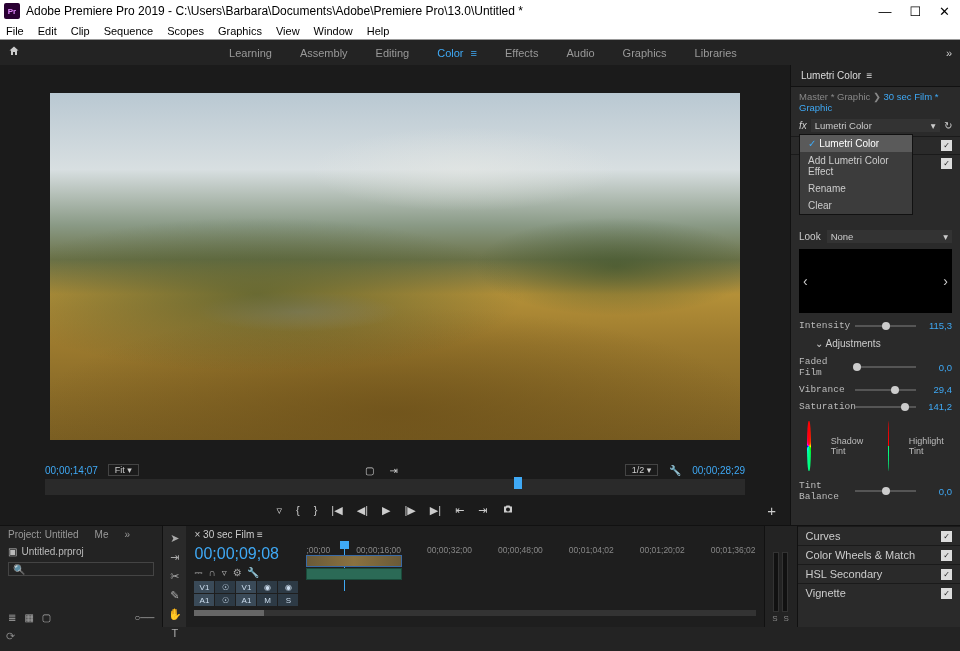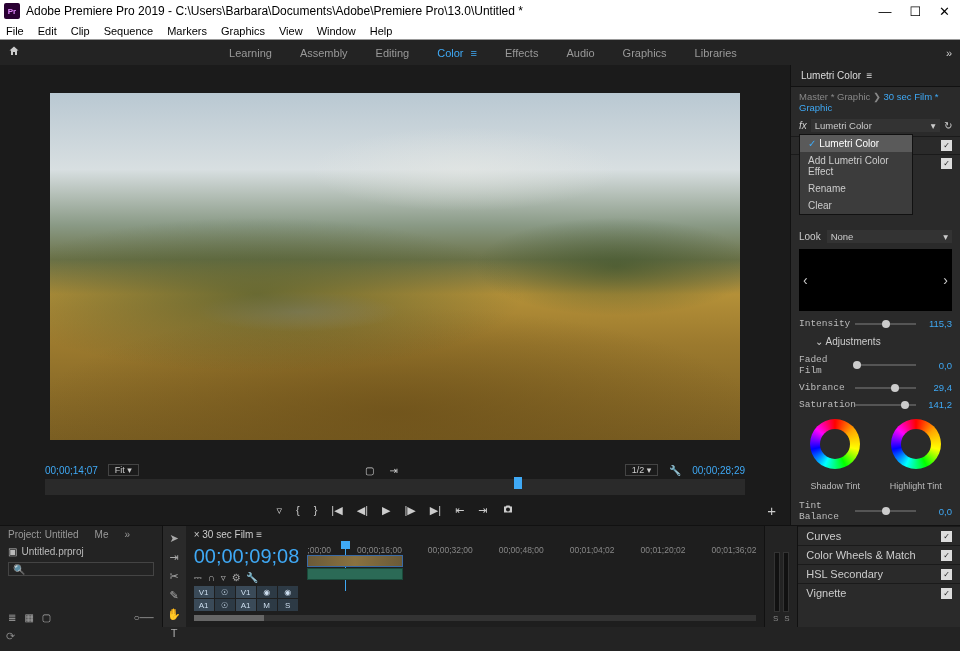--- a/index.html
+++ b/index.html
@@ -52,35 +52,35 @@
 .lum-look { display: flex; align-items: center; padding: 2px 8px; gap: 6px; margin-top: 56px; }
 .lum-look .dd { flex: 1; background: #333; padding: 1px 4px; font-size: 9.5px; display:flex; justify-content: space-between; }
 .preview-box { margin: 4px 8px; height: 64px; background: #000; position: relative; display: flex; align-items: center; justify-content: space-between; padding: 0 4px; color: #ccc; font-size: 14px; }
 .slider-row { display: flex; align-items: center; padding: 3px 8px; gap: 6px; font-size: 9.5px; }
 .slider-row .lbl { width: 50px; color: #bbb; font-family: Liberation Mono, monospace; }
 .slider-row .track { flex: 1; height: 2px; background: #555; position: relative; }
 .slider-row .knob { position: absolute; top: -3px; width: 8px; height: 8px; border-radius: 50%; background: #ccc; transform: translateX(-50%); }
 .slider-row .val { width: 30px; text-align: right; color: #3fa9f5; }
 .adj-head { padding: 4px 24px; color: #ccc; font-size: 10px; }
 .wheels { display: flex; justify-content: space-around; padding: 6px 4px; }
-.wheel { width: 56px; display: flex; flex-direction: column; align-items: center; gap: 12px; }
+.wheel { width: 56px; display: flex; flex-direction: row; align-items: center; gap: 20px; }
 .wheel .ring { width: 50px; height: 50px; border-radius: 50%; background: conic-gradient(red,orange,yellow,lime,cyan,blue,magenta,red); position: relative; }
 .wheel .ring::after { content: ""; position: absolute; inset: 10px; background: #2a2a2a; border-radius: 50%; }
 .wheel .wlbl { font-size: 9px; color: #bbb; }
 .lower-row { display: flex; height: 102px; border-top: 1px solid #111; }
 .proj-panel { width: 170px; background: #232323; border-right: 1px solid #111; display: flex; flex-direction: column; font-size: 10px; }
 .proj-tabs { display: flex; gap: 16px; padding: 3px 8px; color: #999; }
 .proj-file { padding: 3px 8px; color: #bbb; display: flex; gap: 4px; }
 .proj-search { margin: 2px 8px; border: 1px solid #444; height: 14px; display: flex; align-items: center; padding: 0 4px; color: #777; }
 .proj-bot { margin-top: auto; display: flex; gap: 8px; padding: 4px 8px; color: #aaa; }
 .tools-col { width: 24px; background: #2a2a2a; display: flex; flex-direction: column; align-items: center; gap: 6px; padding: 6px 0; color: #aaa; font-size: 11px; }
 .timeline-panel { flex: 1; background: #1e1e1e; display: flex; flex-direction: column; font-size: 10px; }
 .tl-tabs { padding: 3px 8px; color: #ccc; }
 .tl-head { display: flex; padding: 0 8px; gap: 8px; align-items: flex-start; }
-.tl-time { color: #3fa9f5; font-size: 20px; padding: 2px 0; }
+.tl-time { color: #3fa9f5; font-size: 16px; padding: 2px 0; }
 .tl-icons { display: flex; gap: 6px; color: #aaa; font-size: 10px; padding: 2px 0; }
 .tl-ruler { flex: 1; color: #888; font-size: 8.5px; display: flex; gap: 26px; padding: 2px 0 0 0; }
 .tl-trkhdr { display: flex; flex-direction: column; gap: 1px; }
 .tl-trkhdr .trk { display: flex; gap: 1px; }
 .tl-trkhdr .cell { background: #3a4a58; width: 20px; height: 12px; font-size: 8px; display: flex; align-items: center; justify-content: center; color: #cde; }
 .tl-trkhdr .cell.dark { background: #2d3a45; }
 .tl-clips { flex: 1; position: relative; }
 .clip-v { position: absolute; top: 0; left: 0; width: 96px; height: 12px; background: linear-gradient(90deg,#6a5a38,#8a7240,#6a5a38); border: 1px solid #3a6aa5; }
 .clip-a { position: absolute; top: 13px; left: 0; width: 96px; height: 12px; background: #2b6a56; border: 1px solid #1a4a3a; }
 .tl-ph { position: absolute; left: 38px; top: -14px; width: 1px; height: 50px; background: #3fa9f5; }
@@ -107,21 +107,21 @@
     <span>☐</span>
     <span>✕</span>
   </div>
 </div>
 
 <div class="menubar">
   <span>File</span>
   <span>Edit</span>
   <span>Clip</span>
   <span>Sequence</span>
-  <span>Markers</span>
+  <span>Scopes</span>
   <span>Graphics</span>
   <span>View</span>
   <span>Window</span>
   <span>Help</span>
 </div>
 
 <div class="topbar">
   <span class="home-icon">
     <svg class="icon" viewBox="0 0 24 24">
         <path d="M12 3l9 8h-3v9h-4v-6H10v6H6v-9H3z"></path>

